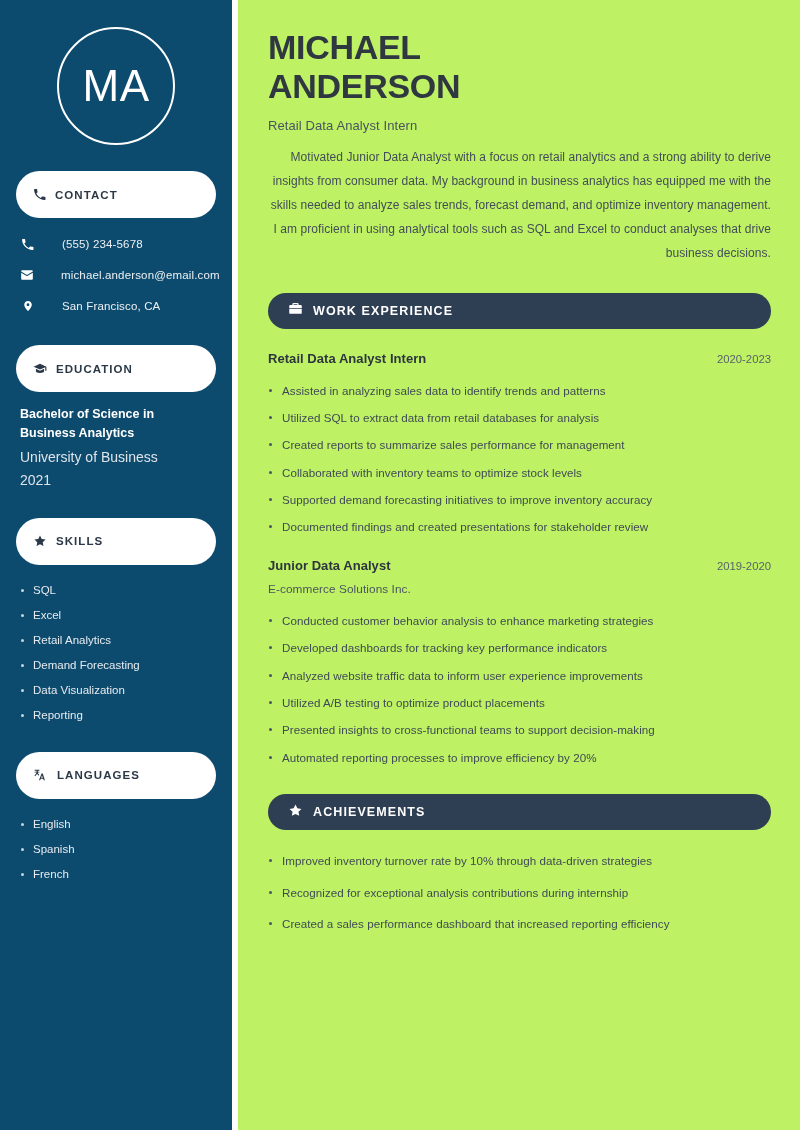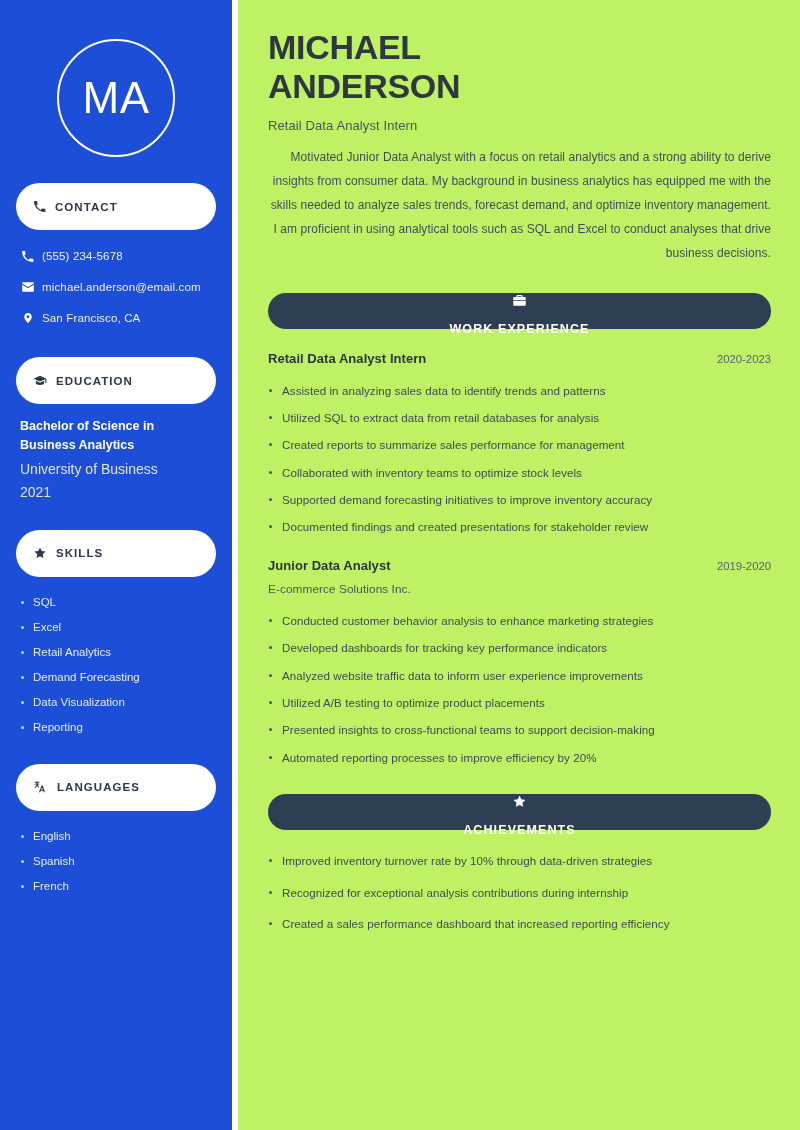--- a/index.html
+++ b/index.html
@@ -22,22 +22,22 @@
     height: 1130px;
     display: flex;
     background: #ffffff;
     overflow: hidden;
   }
 
   
   .sidebar {
     width: 232px;
     flex: 0 0 232px;
-    background: #1d4ed8;
-    padding: 12px 16px;
+    background: #0c4a6e;
+    padding: 0 16px;
     color: #ffffff;
     position: relative;
   }
 
   .avatar-wrap {
     display: flex;
     justify-content: center;
     padding-top: 27px;
     padding-bottom: 26px;
   }
@@ -78,21 +78,21 @@
     letter-spacing: 1.05px;
   }
 
   .pill svg { display: block; }
 
   .contact-list { margin-bottom: 26px; }
 
   .contact-row {
     display: flex;
     align-items: center;
-    gap: 7px;
+    gap: 27px;
     padding: 0 4px;
     height: 26px;
     margin-bottom: 5px;
   }
 
   .contact-row .ci { width: 15px; display:flex; justify-content:center; }
 
   .contact-text {
     font-size: 11.5px;
     color: #eef1f4;
@@ -180,21 +180,20 @@
     background: #2e3e53;
     color: #ffffff;
     border-radius: 999px;
     height: 36px;
     display: flex;
     align-items: center;
     gap: 10px;
     padding: 0 20px;
     margin-top: 28px;
     margin-bottom: 22px;
-    flex-direction: column;
   }
 
   .section-bar .bar-label {
     font-size: 12.5px;
     font-weight: 700;
     letter-spacing: 1.1px;
   }
 
   .job { margin-bottom: 22px; }
 

